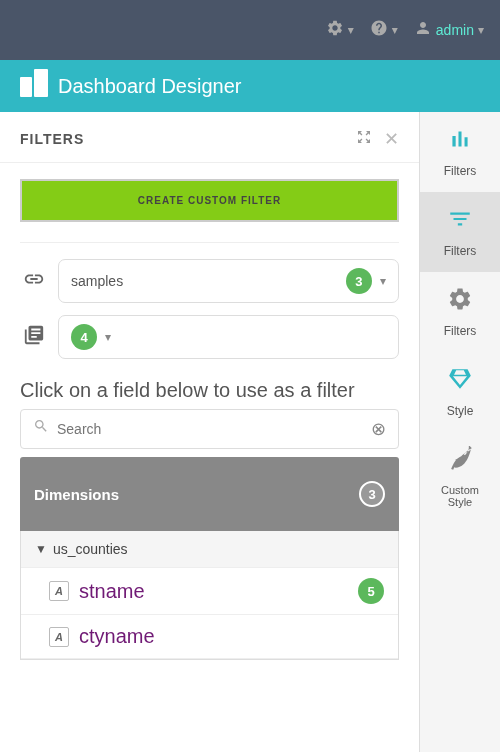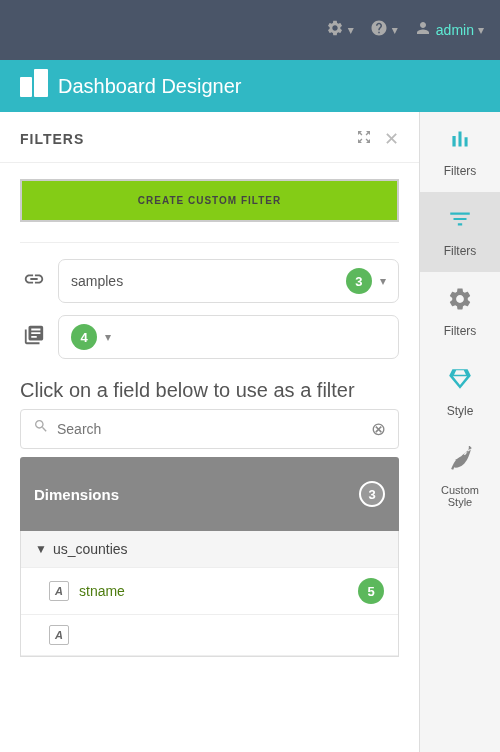--- a/index.html
+++ b/index.html
@@ -269,22 +269,22 @@
       align-items: center;
       justify-content: center;
       font-size: 11px;
       font-weight: 700;
       color: #666;
       margin-right: 10px;
       font-style: italic;
     }
     .field-label {
       flex: 1;
-      font-size: 14px;
-      color: #4d7c0f;
+      font-size: 20px;
+      color: #701a75;
     }
     .field-badge {
       width: 26px;
       height: 26px;
       border-radius: 50%;
       background: #5cb85c;
       color: white;
       font-size: 13px;
       font-weight: 700;
       display: flex;
@@ -443,20 +443,21 @@
           </div>
 
           <div class="field-row">
             <div class="field-type-icon">A</div>
             <span class="field-label">stname</span>
             <div class="field-badge">5</div>
           </div>
 
           <div class="field-row">
             <div class="field-type-icon">A</div>
+            <span class="field-label">ctyname</span>
           </div>
         </div>
       </div>
     </div>
   </div>
 
   <div class="right-sidebar">
 
     <div class="sidebar-item">
       <span class="sidebar-item-icon visuals-icon">

